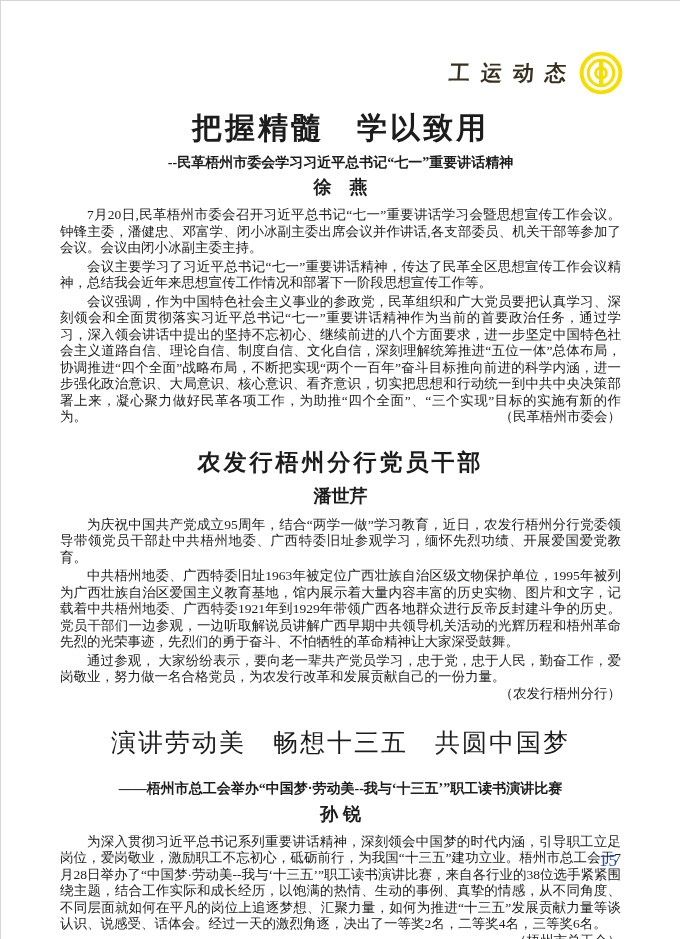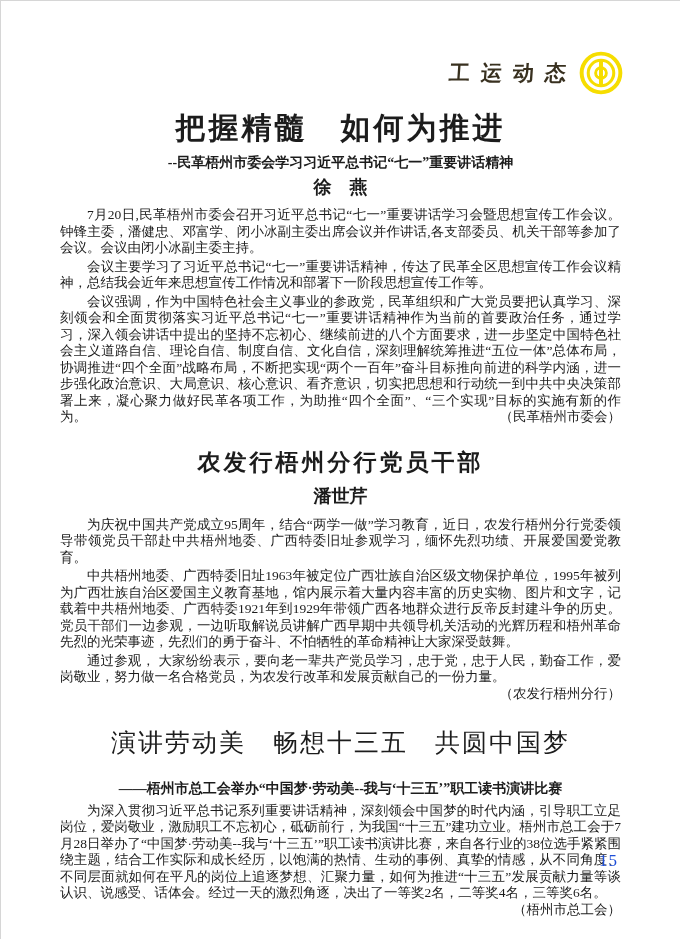--- a/index.html
+++ b/index.html
@@ -79,21 +79,21 @@
           <circle cx="50" cy="50" r="12" stroke-width="7"></circle>
         </g>
         <rect x="45.5" y="21" width="9" height="58" fill="#f6dd00"></rect>
         <circle cx="50" cy="50" r="8" fill="#ffffff"></circle>
         <rect x="45.5" y="40" width="9" height="20" fill="#f6dd00"></rect>
       </svg>
     </span>
   </div>
 
   <div>
-    <h1 class="a1-title">把握精髓　如何为推进</h1>
+    <h1 class="a1-title">把握精髓　学以致用</h1>
     <div class="a-subtitle">--民革梧州市委会学习习近平总书记“七一”重要讲话精神</div>
     <div class="a-author">徐　燕</div>
     <div class="body-text">
       <p>7月20日,民革梧州市委会召开习近平总书记“七一”重要讲话学习会暨思想宣传工作会议。钟锋主委，潘健忠、邓富学、闭小冰副主委出席会议并作讲话,各支部委员、机关干部等参加了会议。会议由闭小冰副主委主持。</p>
       <p>会议主要学习了习近平总书记“七一”重要讲话精神，传达了民革全区思想宣传工作会议精神，总结我会近年来思想宣传工作情况和部署下一阶段思想宣传工作等。</p>
       <p class="clearfix"><span>会议强调，作为中国特色社会主义事业的参政党，民革组织和广大党员要把认真学习、深刻领会和全面贯彻落实习近平总书记“七一”重要讲话精神作为当前的首要政治任务，通过学习，深入领会讲话中提出的坚持不忘初心、继续前进的八个方面要求，进一步坚定中国特色社会主义道路自信、理论自信、制度自信、文化自信，深刻理解统筹推进“五位一体”总体布局，协调推进“四个全面”战略布局，不断把实现“两个一百年”奋斗目标推向前进的科学内涵，进一步强化政治意识、大局意识、核心意识、看齐意识，切实把思想和行动统一到中共中央决策部署上来，凝心聚力做好民革各项工作，为助推“四个全面”、“三个实现”目标的实施有新的作为。</span><span class="attrib">（民革梧州市委会）</span></p>
     </div>
   </div>
 
   <div>
@@ -104,19 +104,20 @@
     <div class="body-text">
       <p>为庆祝中国共产党成立95周年，结合“两学一做”学习教育，近日，农发行梧州分行党委领导带领党员干部赴中共梧州地委、广西特委旧址参观学习，缅怀先烈功绩、开展爱国爱党教育。</p>
       <p>中共梧州地委、广西特委旧址1963年被定位广西壮族自治区级文物保护单位，1995年被列为广西壮族自治区爱国主义教育基地，馆内展示着大量内容丰富的历史实物、图片和文字，记载着中共梧州地委、广西特委1921年到1929年带领广西各地群众进行反帝反封建斗争的历史。党员干部们一边参观，一边听取解说员讲解广西早期中共领导机关活动的光辉历程和梧州革命先烈的光荣事迹，先烈们的勇于奋斗、不怕牺牲的革命精神让大家深受鼓舞。</p>
       <p class="clearfix"><span>通过参观， 大家纷纷表示，要向老一辈共产党员学习，忠于党，忠于人民，勤奋工作，爱岗敬业，努力做一名合格党员，为农发行改革和发展贡献自己的一份力量。</span><span class="attrib">（农发行梧州分行）</span></p>
     </div>
   </div>
 
   <div>
     <h2 class="a3-title">演讲劳动美　畅想十三五　共圆中国梦</h2>
     <div class="a-subtitle">——梧州市总工会举办“中国梦·劳动美--我与‘十三五’”职工读书演讲比赛</div>
+    <div class="a-author sans">孙 锐</div>
     <div class="body-text">
       <p class="clearfix"><span>为深入贯彻习近平总书记系列重要讲话精神，深刻领会中国梦的时代内涵，引导职工立足岗位，爱岗敬业，激励职工不忘初心，砥砺前行，为我国“十三五”建功立业。梧州市总工会于7月28日举办了“中国梦·劳动美--我与‘十三五’”职工读书演讲比赛，来自各行业的38位选手紧紧围绕主题，结合工作实际和成长经历，以饱满的热情、生动的事例、真挚的情感，从不同角度、不同层面就如何在平凡的岗位上追逐梦想、汇聚力量，如何为推进“十三五”发展贡献力量等谈认识、说感受、话体会。经过一天的激烈角逐，决出了一等奖2名，二等奖4名，三等奖6名。</span><span class="attrib">（梧州市总工会）</span></p>
     </div>
   </div>
 
   <div class="page-number">15</div>
 </div>
 
 </body></html>

